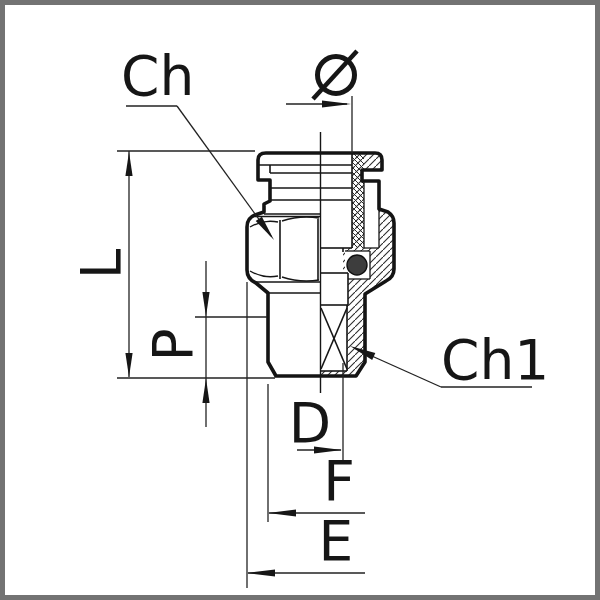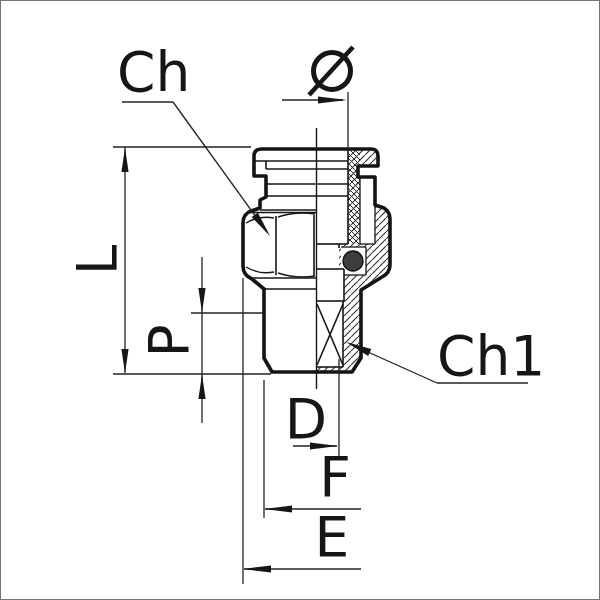--- a/index.html
+++ b/index.html
@@ -1,19 +1,19 @@
 <!DOCTYPE html>
 <html><head>
 <meta charset="utf-8">
 <style>
   html,body{margin:0;padding:0;background:#fff;}
   .canvas{
     position:relative;width:600px;height:600px;background:#ffffff;
     font-family:"DejaVu Sans","Liberation Sans",sans-serif;
-    box-sizing:border-box;border:1px solid #737373;overflow:hidden;
+    box-sizing:border-box;border:5px solid #737373;overflow:hidden;
   }
   svg{position:absolute;left:0;top:0;}
   text{fill:#161616;}
 </style>
 </head>
 <body>
 
 <div class="canvas">
 <svg width="600" height="600" viewBox="0 0 600 600">
 

